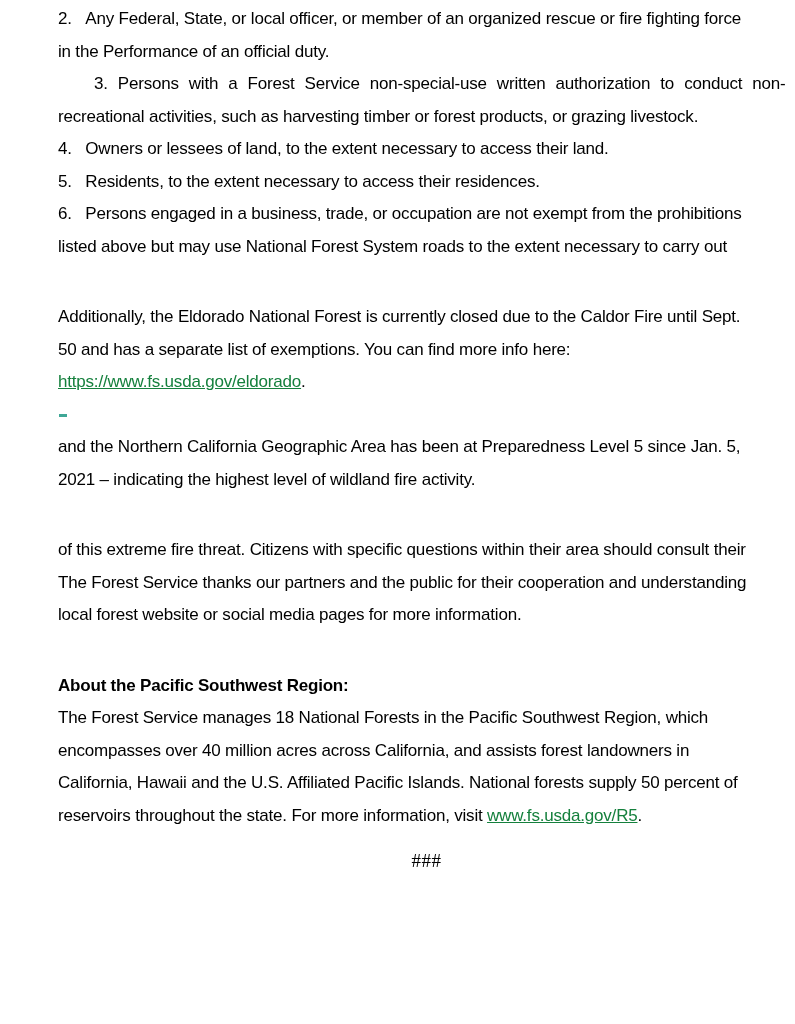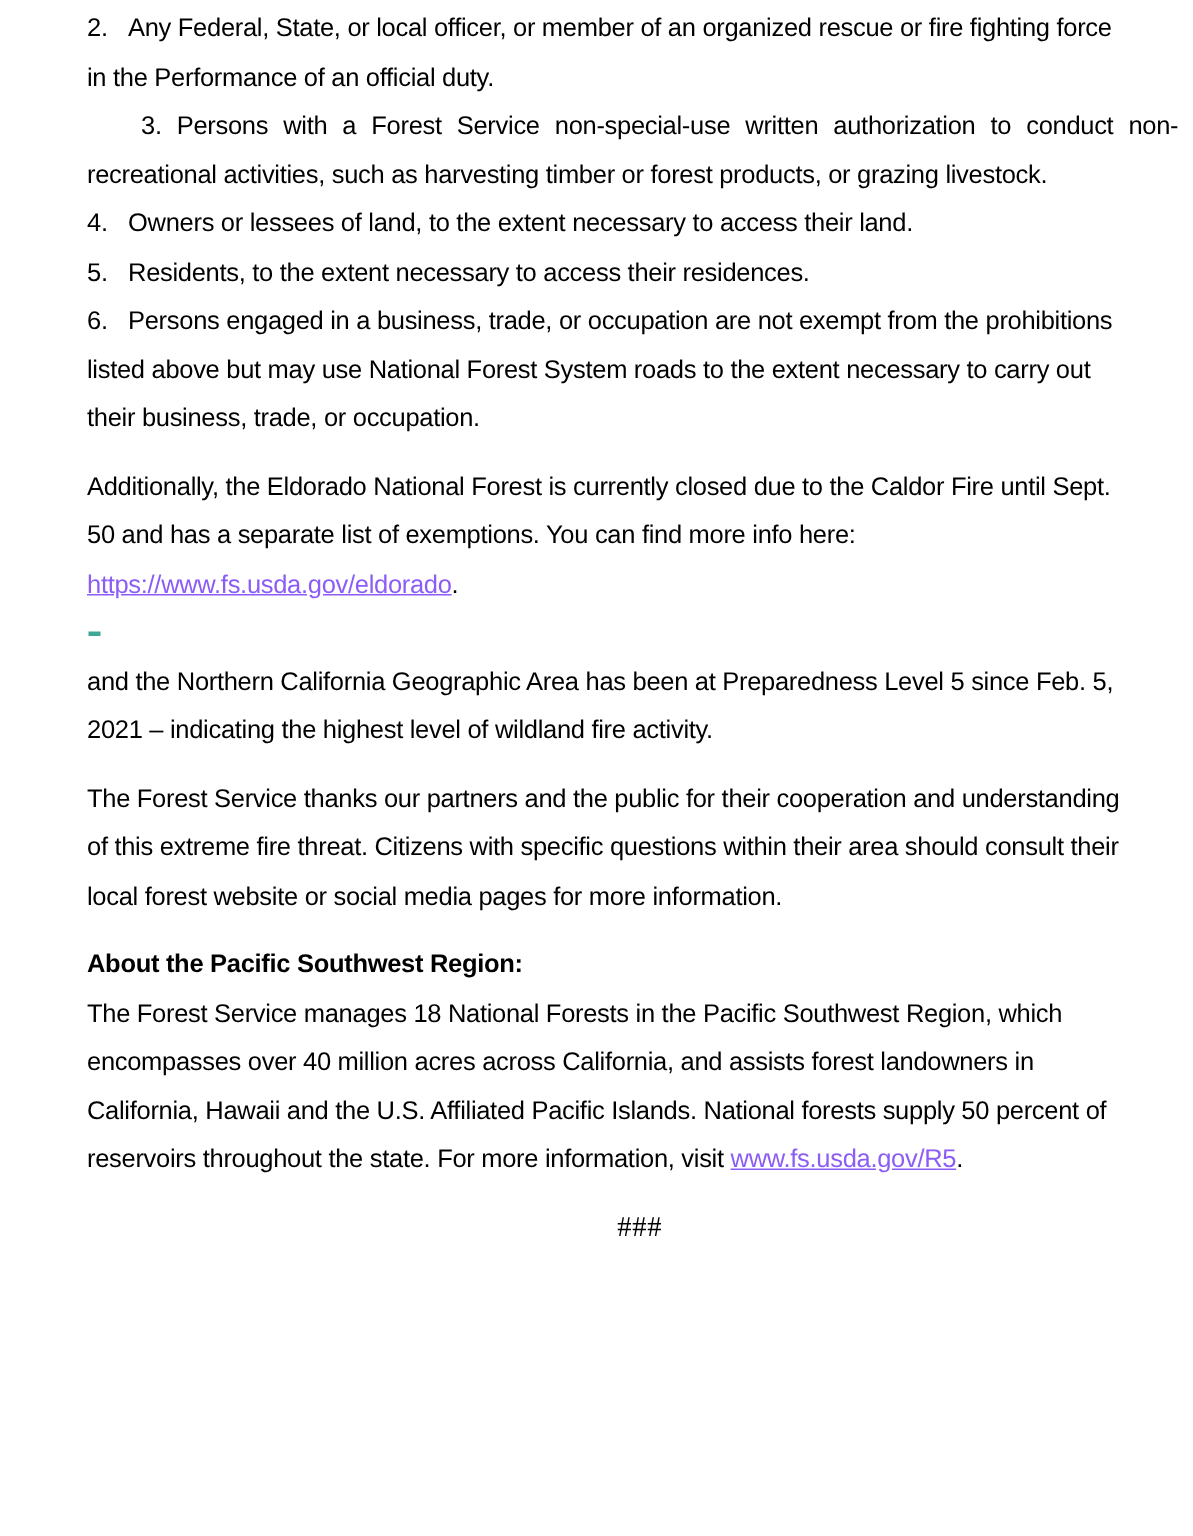--- a/index.html
+++ b/index.html
@@ -12,36 +12,36 @@
     height: 1024px;
     overflow: hidden;
     font-family: "Liberation Sans", sans-serif;
     color: #000000;
   }
   .doc {
     width: 737px;
     padding: 3px 20px 0 58px;
   }
   .block { margin: 0; }
-  .block.gap { margin-top: 13px; }
+  .block.gap { margin-top: 38px; }
   .line {
     font-size: 17px;
     line-height: 32.5px;
     letter-spacing: -0.2px;
     white-space: nowrap;
   }
   .line.stretch {
     word-spacing: 5.5px;
     margin-left: 36px;
   }
   .heading-line {
     font-weight: bold;
   }
   a.doc-link {
-    color: #8b5cf6;
+    color: #15803d;
     cursor: pointer;
   }
   .anchor-line {
     height: 32.5px;
     position: relative;
   }
   .anchor-dash {
     position: absolute;
     left: 1px;
     top: 15px;
@@ -66,41 +66,40 @@
 
   <div class="block">
     <div class="line">2.&nbsp;&nbsp;&nbsp;Any Federal, State, or local officer, or member of an organized rescue or fire fighting force</div>
     <div class="line">in the Performance of an official duty.</div>
     <div class="line stretch">3.&nbsp;Persons with a Forest Service non-special-use written authorization to conduct non-</div>
     <div class="line">recreational activities, such as harvesting timber or forest products, or grazing livestock.</div>
     <div class="line">4.&nbsp;&nbsp;&nbsp;Owners or lessees of land, to the extent necessary to access their land.</div>
     <div class="line">5.&nbsp;&nbsp;&nbsp;Residents, to the extent necessary to access their residences.</div>
     <div class="line">6.&nbsp;&nbsp;&nbsp;Persons engaged in a business, trade, or occupation are not exempt from the prohibitions</div>
     <div class="line">listed above but may use National Forest System roads to the extent necessary to carry out</div>
-    <div class="line">their business, trade, or occupation.</div>
   </div>
 
   <div class="block gap">
     <div class="line">Additionally, the Eldorado National Forest is currently closed due to the Caldor Fire until Sept.</div>
     <div class="line">50 and has a separate list of exemptions. You can find more info here:</div>
     <div class="line"><a href="#" class="doc-link">https://www.fs.usda.gov/eldorado</a><span>.</span></div>
   </div>
 
   <div class="anchor-line">
     <span class="anchor-dash"></span>
   </div>
 
   <div class="block">
-    <div class="line">and the Northern California Geographic Area has been at Preparedness Level 5 since Feb. 5,</div>
+    <div class="line">and the Northern California Geographic Area has been at Preparedness Level 5 since Jan. 5,</div>
     <div class="line">2021 – indicating the highest level of wildland fire activity.</div>
   </div>
 
   <div class="block gap">
+    <div class="line">of this extreme fire threat. Citizens with specific questions within their area should consult their</div>
     <div class="line">The Forest Service thanks our partners and the public for their cooperation and understanding</div>
-    <div class="line">of this extreme fire threat. Citizens with specific questions within their area should consult their</div>
     <div class="line">local forest website or social media pages for more information.</div>
   </div>
 
   <div class="block gap">
     <div class="line heading-line">About the Pacific Southwest Region:</div>
     <div class="line">The Forest Service manages 18 National Forests in the Pacific Southwest Region, which</div>
     <div class="line">encompasses over 40 million acres across California, and assists forest landowners in</div>
     <div class="line">California, Hawaii and the U.S. Affiliated Pacific Islands. National forests supply 50 percent of</div>
     <div class="line"><span>reservoirs throughout the state. For more information, visit </span><a href="#" class="doc-link">www.fs.usda.gov/R5</a><span>.</span></div>
   </div>

